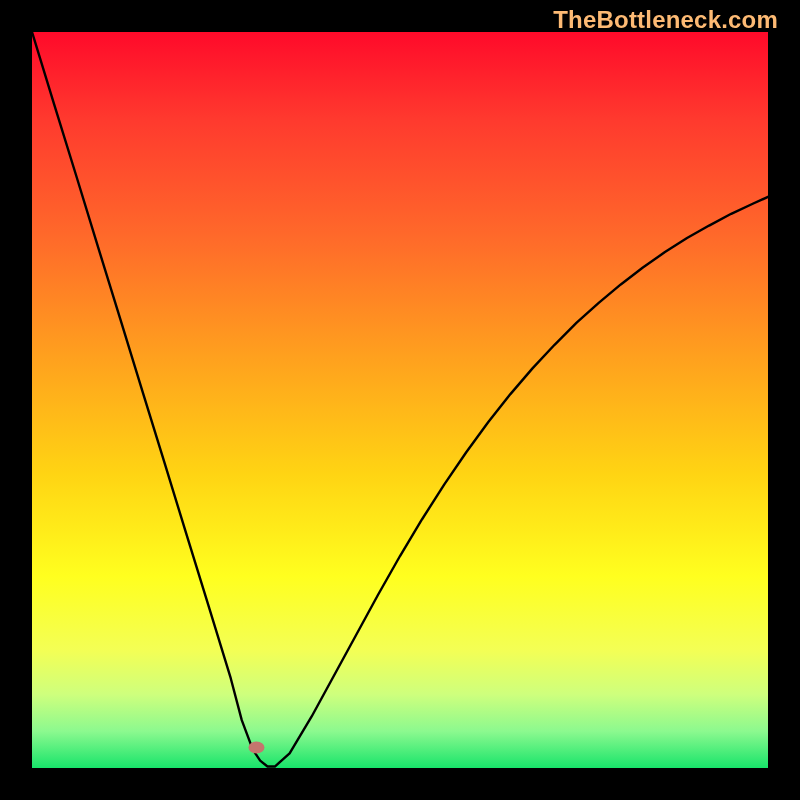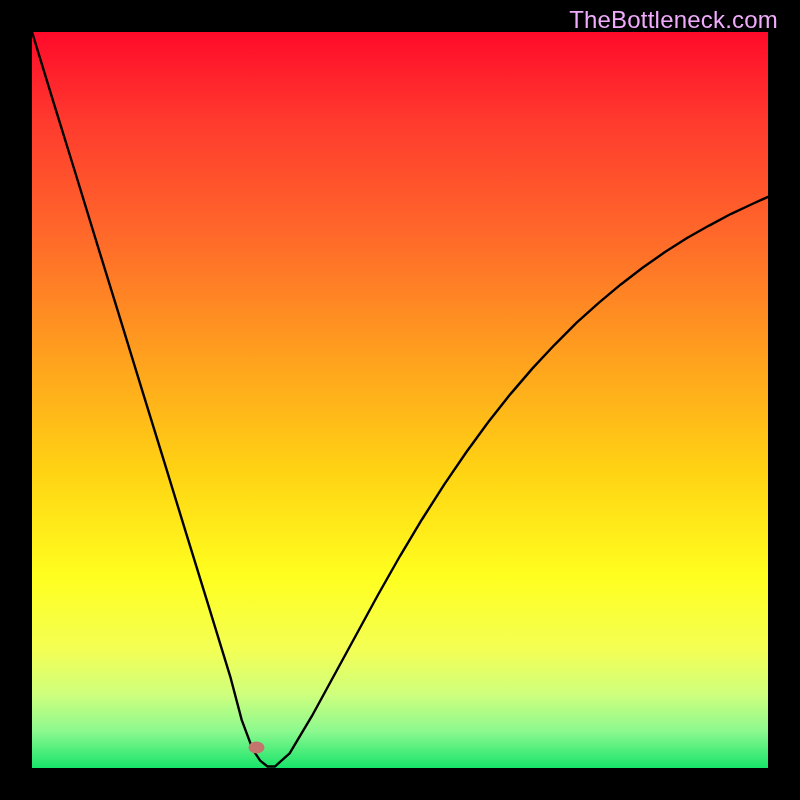--- a/index.html
+++ b/index.html
@@ -24,23 +24,23 @@
     left: 32px;
     top: 32px;
     width: 736px;
     height: 736px;
     overflow: hidden;
   }
   .watermark {
     position: absolute;
     top: 6px;
     right: 22px;
-    color: #f0abfc;
+    color: #fdba74;
     font-size: 24px;
-    font-weight: 400;
+    font-weight: 700;
     letter-spacing: 0.2px;
   }
   svg {
     display: block;
   }
 </style>
 </head>
 <body>
 
 <div class="frame">

